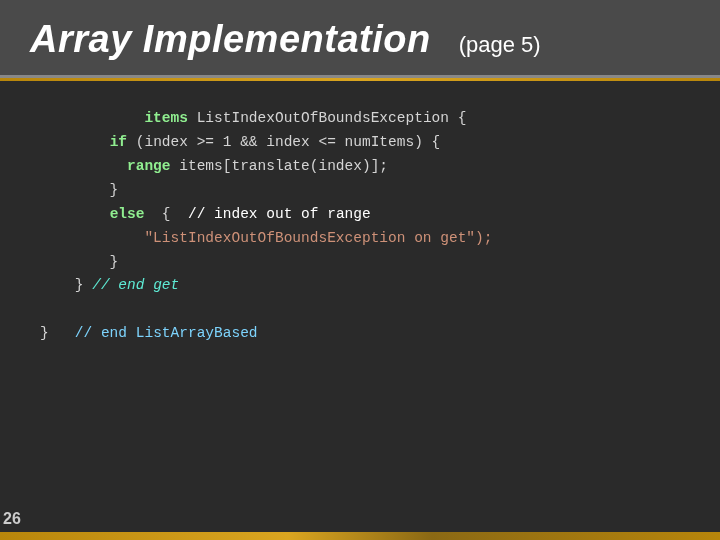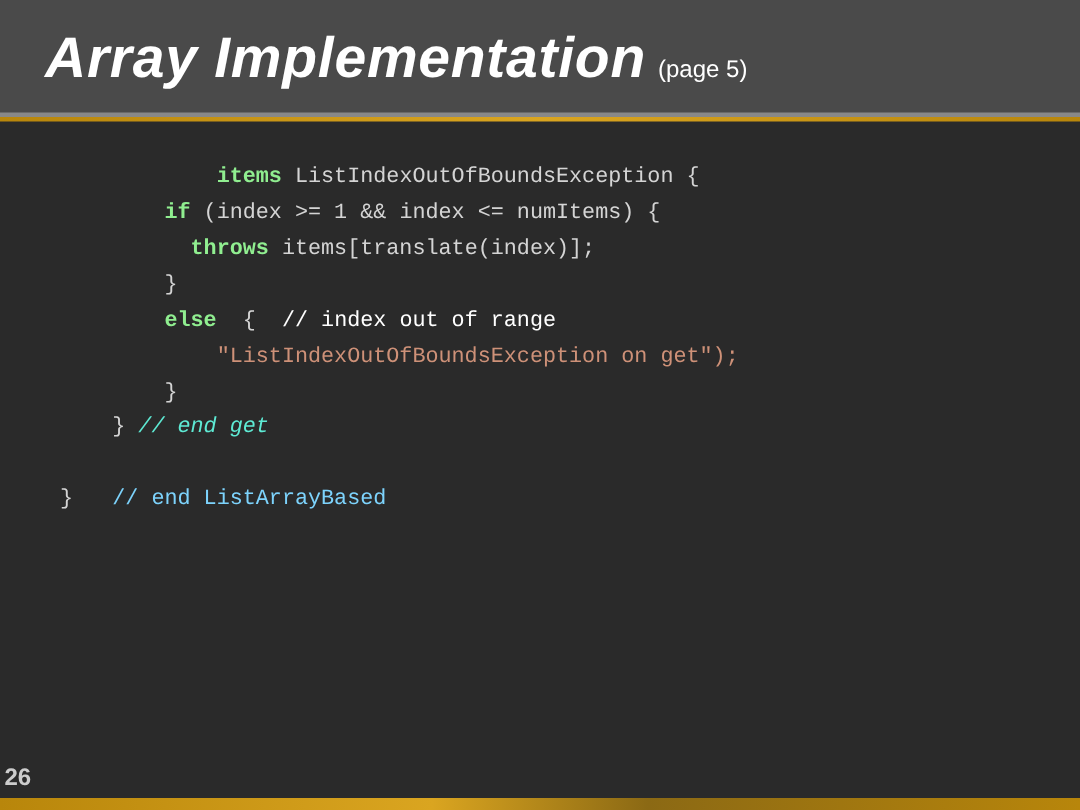--- a/index.html
+++ b/index.html
@@ -24,35 +24,35 @@
       position: relative;
       display: flex;
       flex-direction: column;
     }
 
     .title-bar {
       background: #4a4a4a;
       padding: 18px 30px 14px 30px;
       display: flex;
       align-items: baseline;
-      gap: 8px;
+      gap: 28px;
       border-bottom: 3px solid #888;
     }
 
     .title-main {
       color: #ffffff;
       font-size: 38px;
       font-weight: bold;
       font-style: italic;
       letter-spacing: 0.5px;
     }
 
     .title-sub {
       color: #ffffff;
-      font-size: 16px;
+      font-size: 22px;
       font-weight: normal;
       font-style: normal;
     }
 
     .content-area {
       flex: 1;
       padding: 20px 40px 20px 40px;
       display: flex;
       flex-direction: column;
       justify-content: flex-start;
@@ -107,21 +107,21 @@
   <div class="title-bar">
     <span class="title-main">Array Implementation</span>
     <span class="title-sub">(page 5)</span>
   </div>
   <div class="accent-bar"></div>
 
   <div class="content-area">
     <div class="code-block">
       <span class="code-line">            <span class="kw">items</span> ListIndexOutOfBoundsException {</span>
       <span class="code-line">        <span class="kw">if</span> (index &gt;= 1 &amp;&amp; index &lt;= numItems) {</span>
-      <span class="code-line">          <span class="kw">throws</span> items[translate(index)];</span>
+      <span class="code-line">          <span class="kw">range</span> items[translate(index)];</span>
       <span class="code-line">        }</span>
       <span class="code-line">        <span class="kw">else</span>  {  <span style="color:#ffffff;">// index out of range</span></span>
       <span class="code-line">            <span style="color:#ce9178;">"ListIndexOutOfBoundsException on get");</span></span>
       <span class="code-line">        }</span>
       <span class="code-line">    } <span style="color:#5eead4;font-style:italic;">// end get</span></span>
       <span class="code-line">&nbsp;</span>
       <span class="code-line">}   <span style="color:#7dd3fc;">// end ListArrayBased</span></span>
     </div>
   </div>
 

